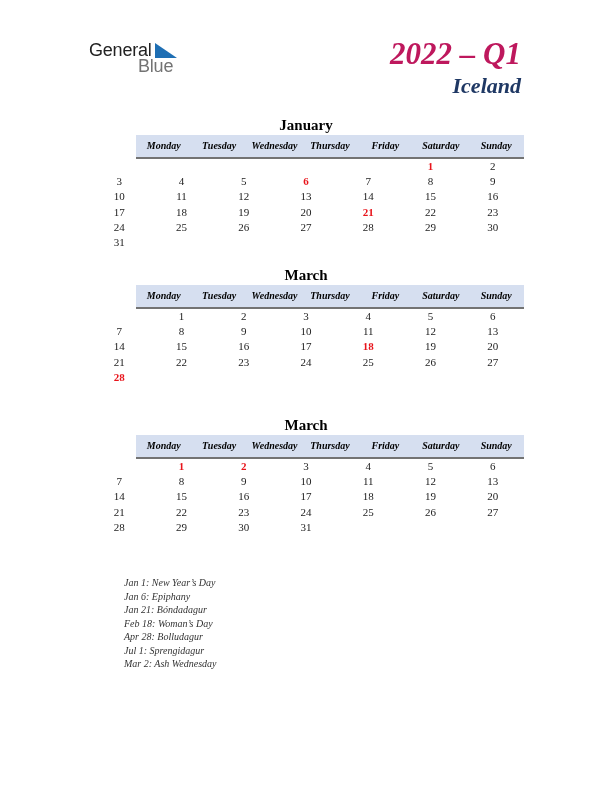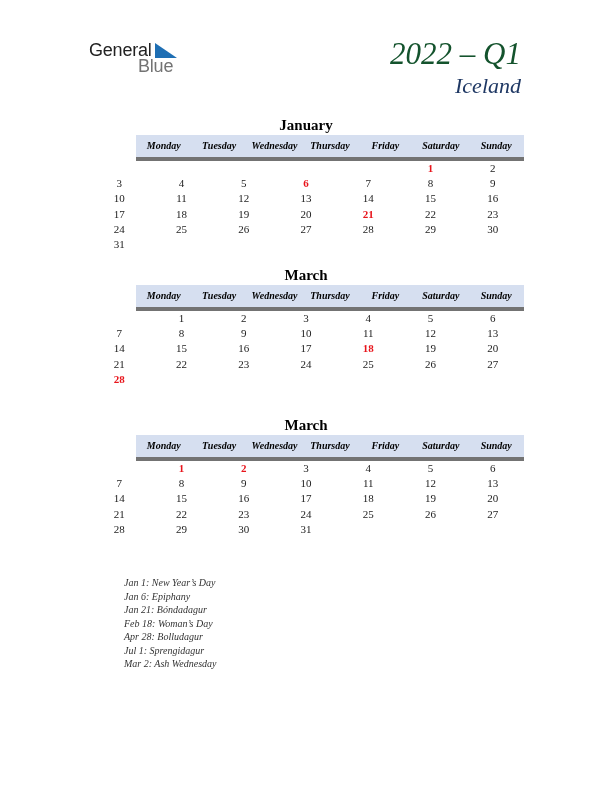--- a/index.html
+++ b/index.html
@@ -5,25 +5,25 @@
     html, body { margin: 0; padding: 0; }
     body {
       width: 612px; height: 792px; background: #ffffff; position: relative;
       font-family: "DejaVu Serif", "Liberation Serif", serif; overflow: hidden;
     }
     .logo { position: absolute; left: 89px; top: 40px; width: 100px; height: 36px; }
     .logo-general { position: absolute; left: 0; top: 0; font-family: "Liberation Sans", sans-serif; font-size: 18px; color: #222; letter-spacing: -0.2px; }
     .logo-blue { position: absolute; left: 49px; top: 16px; font-family: "Liberation Sans", sans-serif; font-size: 18px; color: #737373; letter-spacing: -0.2px; }
     .logo-tri { position: absolute; left: 66px; top: 3px; width: 0; height: 0;
       border-left: 22px solid #1f6fb4; border-top: 15px solid transparent; }
-    .title { position: absolute; right: 91px; top: 36px; font-family: "Liberation Serif", serif; font-style: italic; font-size: 31px; color: #14532d; text-align: right; white-space: nowrap; }
-    .subtitle { position: absolute; right: 91px; top: 73px; font-family: "Liberation Serif", serif; font-style: italic; font-weight: normal; font-size: 22px; color: #1f3864; text-align: right; }
+    .title { position: absolute; right: 91px; top: 36px; font-family: "Liberation Serif", serif; font-style: italic; font-size: 31px; color: #be185d; text-align: right; white-space: nowrap; font-weight: bold; }
+    .subtitle { position: absolute; right: 91px; top: 73px; font-family: "Liberation Serif", serif; font-style: italic; font-weight: bold; font-size: 22px; color: #1f3864; text-align: right; }
     .month { position: absolute; left: 88px; width: 436px; }
     .month-name { text-align: center; font-family: "Liberation Serif", serif; font-weight: bold; font-size: 15px; color: #000; height: 20px; line-height: 20px; }
-    .dow-row { display: flex; background: #d6dff0; height: 22px; border-bottom: 4px solid #737373; margin-left: 48px; }
+    .dow-row { display: flex; background: #d6dff0; height: 22px; border-bottom: 2px solid #737373; margin-left: 48px; }
     .dow { flex: 1; text-align: center; font-family: "Liberation Serif", serif; font-style: italic; font-weight: bold; font-size: 10px; line-height: 22px; color: #000; }
     .week { display: flex; height: 15.2px; }
     .day { flex: 1; text-align: center; font-family: "Liberation Serif", serif; font-size: 11px; line-height: 15px; color: #222; }
     .day.holiday { color: #e8141b; font-weight: bold; }
     .notes { position: absolute; left: 90px; top: 576px; }
     .note { font-family: "Liberation Serif", serif; font-style: italic; font-size: 10px; color: #333; line-height: 13.5px; margin-left: 34px; }
   </style>
 </head>
 <body>
 

